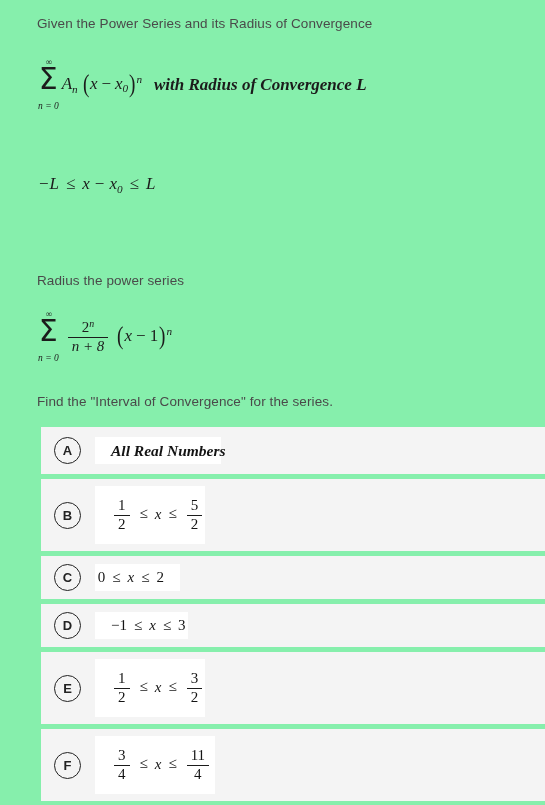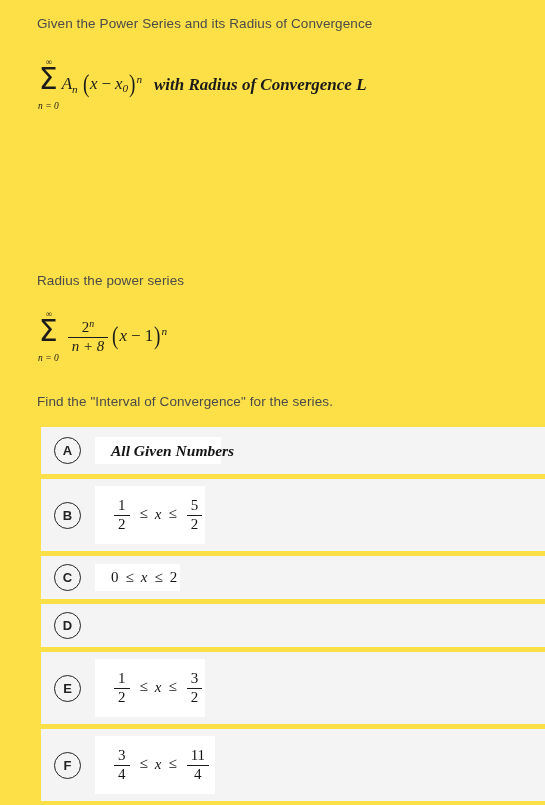--- a/index.html
+++ b/index.html
@@ -11,21 +11,21 @@
     overflow: hidden;
   }
   body {
     font-family: "Liberation Sans", sans-serif;
     color: #444444;
   }
   .page {
     position: relative;
     width: 545px;
     height: 805px;
-    background: #fde047;
+    background: #86efac;
   }
 
   
   .prose {
     position: absolute;
     left: 37px;
     font-size: 13.5px;
     line-height: 19px;
     color: #4a4a4a;
     letter-spacing: 0.1px;
@@ -163,71 +163,79 @@
 
   <div class="math" style="top:58px; left:38px; font-size:17px;">
     <span class="sigma-wrap">
       <span class="sigma-top">∞</span>
       <span class="sigma-big">Σ</span>
       <span class="sigma-bot">n = 0</span>
     </span><span class="mid"><span>A</span><span class="sub">n</span></span><span class="mid" style="margin-left:4px;"><span class="paren-big">(</span><span>x</span><span class="up" style="margin:0 4px;">−</span><span>x</span><span class="sub">0</span><span class="paren-big">)</span><span class="supn">n</span></span><span class="mid" style="margin-left:12px; font-weight:600;">with Radius of  Convergence  L</span>
   </div>
 
 
+  <div class="math" style="top:175px; left:38px; font-size:17px;">
+    <span>−L</span><span class="rel">≤</span><span>x</span><span class="up" style="margin:0 5px;">−</span><span>x</span><span class="sub">0</span><span class="rel">≤</span><span>L</span>
+  </div>
 
   <div class="prose" style="top:271px;">Radius the power series</div>
 
   <div class="math" style="top:310px; left:38px; font-size:17px;">
     <span class="sigma-wrap">
       <span class="sigma-top">∞</span>
       <span class="sigma-big">Σ</span>
       <span class="sigma-bot">n = 0</span>
     </span><span class="frac" style="margin-left:6px; font-size:15px;">
       <span class="num"><span class="up">2</span><span class="supn">n</span></span>
       <span class="den">n + 8</span>
-    </span><span class="mid" style="font-family:Liberation Serif, serif;"><span class="paren-big">(</span><span>x</span><span class="up" style="margin:0 4px;">−</span><span class="up">1</span><span class="paren-big">)</span><span class="supn">n</span></span>
+    </span><span class="mid" style="margin-left:5px;font-family:Liberation Serif, serif;"><span class="paren-big">(</span><span>x</span><span class="up" style="margin:0 4px;">−</span><span class="up">1</span><span class="paren-big">)</span><span class="supn">n</span></span>
   </div>
 
   <div class="prose" style="top:392px;">Find the "Interval of Convergence" for the series.</div>
 
   <div class="options" style="top:427px;">
 
     <div class="option-row" style="height:47px;">
       <div class="opt-letter">A</div>
       <div class="opt-body" style="width:126px;">
-        <span class="opt-math words">All Given Numbers</span>
+        <span class="opt-math words">All Real Numbers</span>
       </div>
     </div>
 
     <div class="option-row" style="height:72px;">
       <div class="opt-letter">B</div>
       <div class="opt-body" style="width:110px; height:58px;">
         <span class="opt-math">
           <span class="frac">
             <span class="num up">1</span>
             <span class="den up">2</span>
           </span><span class="rel">≤</span><span>x</span><span class="rel">≤</span><span class="frac">
             <span class="num up">5</span>
             <span class="den up">2</span>
           </span>
         </span>
       </div>
     </div>
 
     <div class="option-row" style="height:43px;">
       <div class="opt-letter">C</div>
-      <div class="opt-body" style="width:85px;">
+      <div class="opt-body" style="width:85px;justify-content:flex-end;">
         <span class="opt-math">
           <span class="up">0</span><span class="rel">≤</span><span>x</span><span class="rel">≤</span><span class="up">2</span>
         </span>
       </div>
     </div>
 
     <div class="option-row" style="height:43px;">
       <div class="opt-letter">D</div>
+      <div class="opt-body" style="width:93px;">
+        <span class="opt-math">
+          <span class="up">−1</span><span class="rel">≤</span><span>x</span><span class="rel">≤</span><span class="up">3</span>
+        </span>
+      </div>
     </div>
 
     <div class="option-row" style="height:72px;">
       <div class="opt-letter">E</div>
       <div class="opt-body" style="width:110px; height:58px;">
         <span class="opt-math">
           <span class="frac">
             <span class="num up">1</span>
             <span class="den up">2</span>
           </span><span class="rel">≤</span><span>x</span><span class="rel">≤</span><span class="frac">

